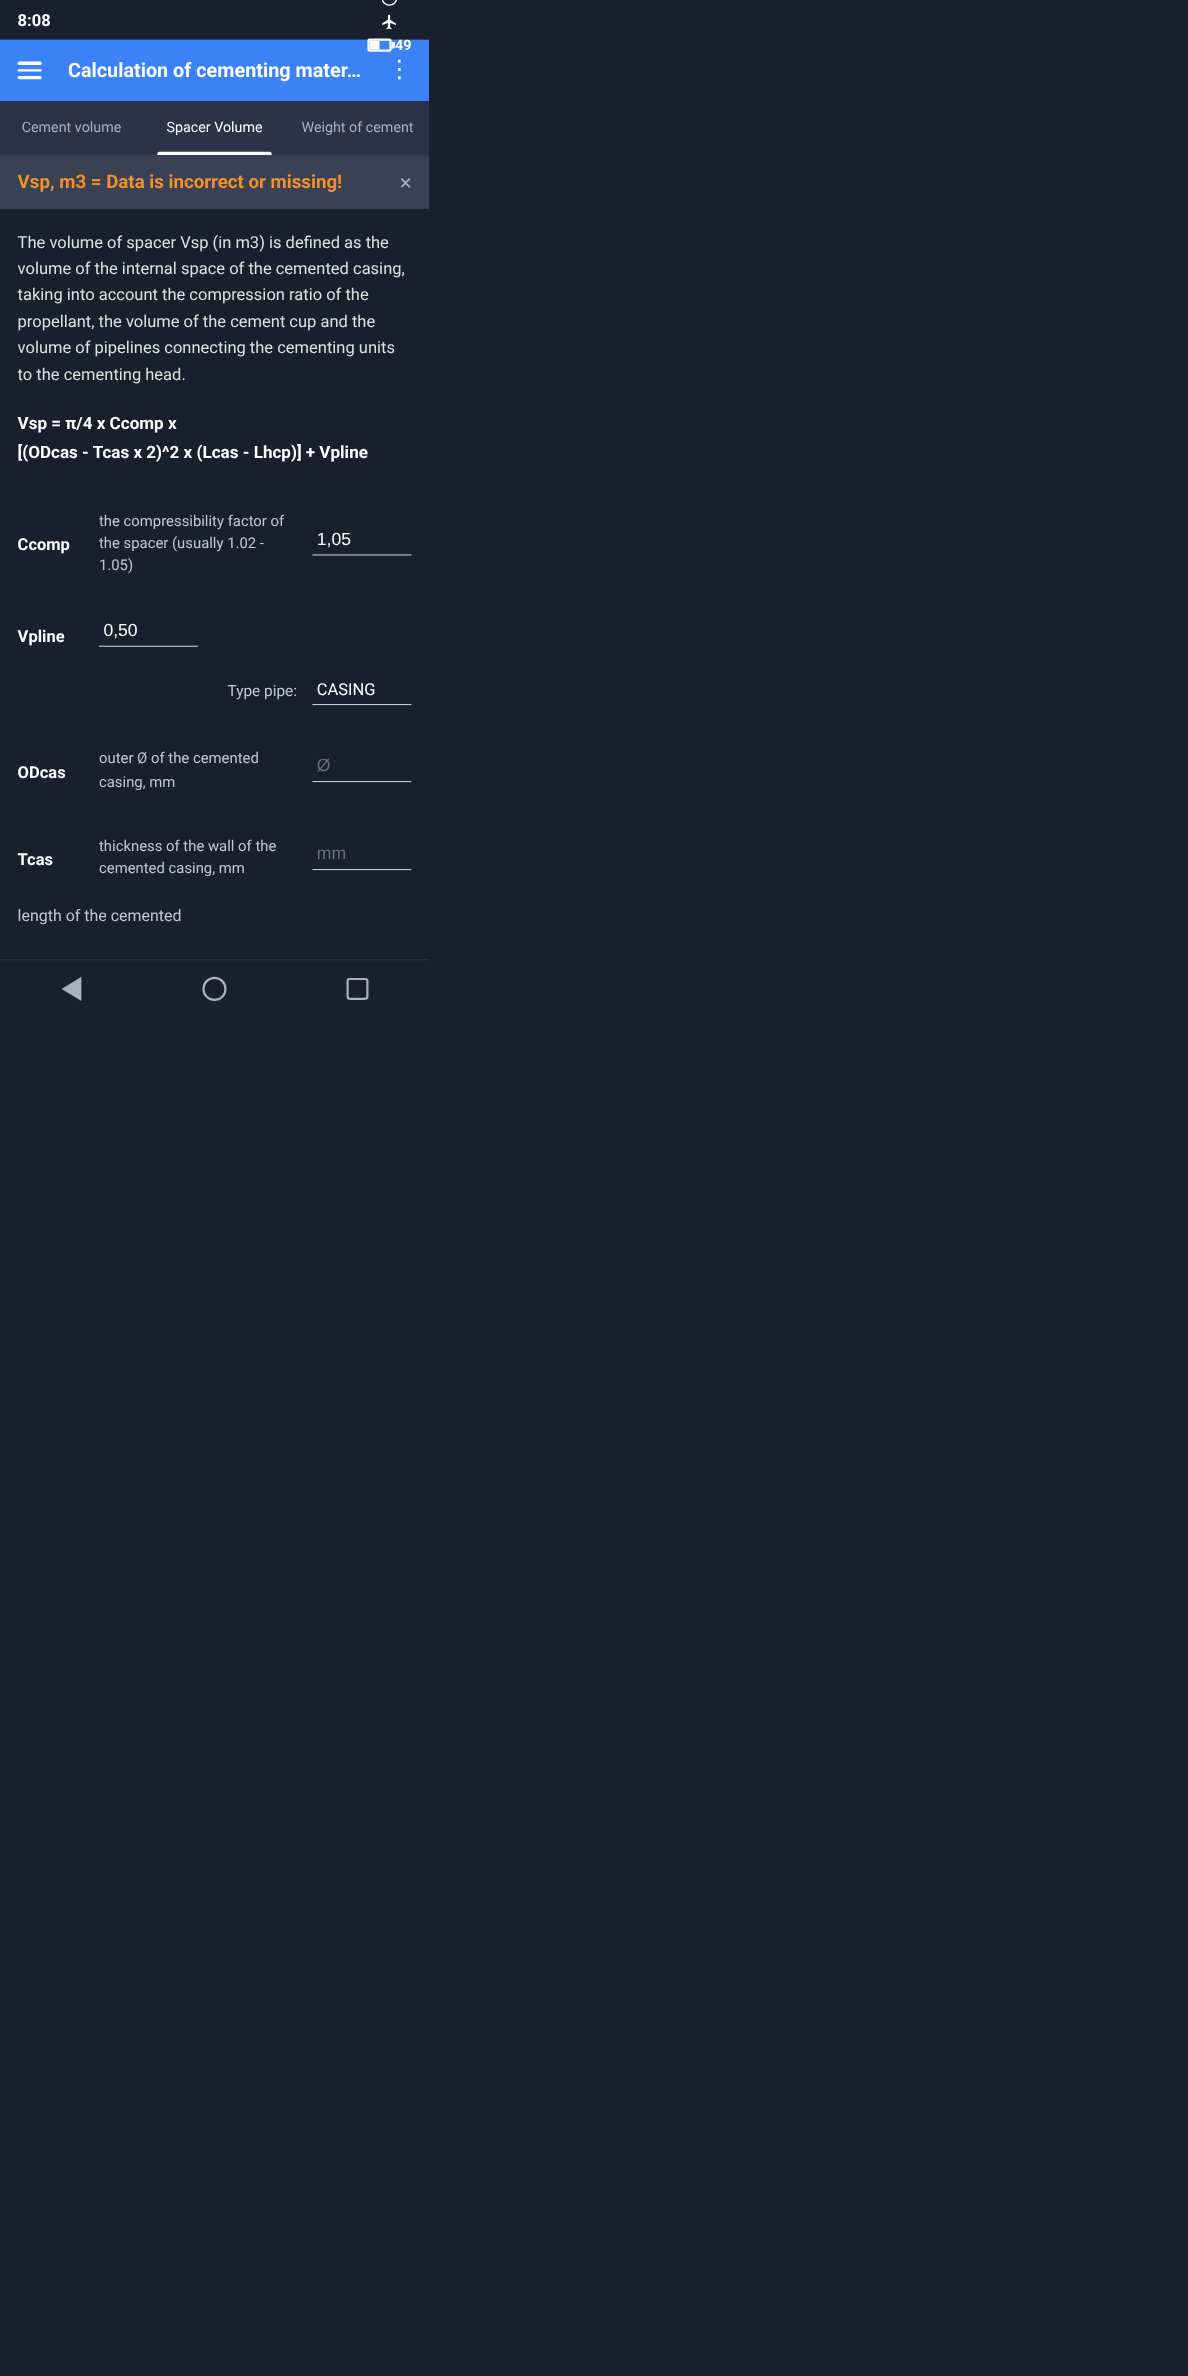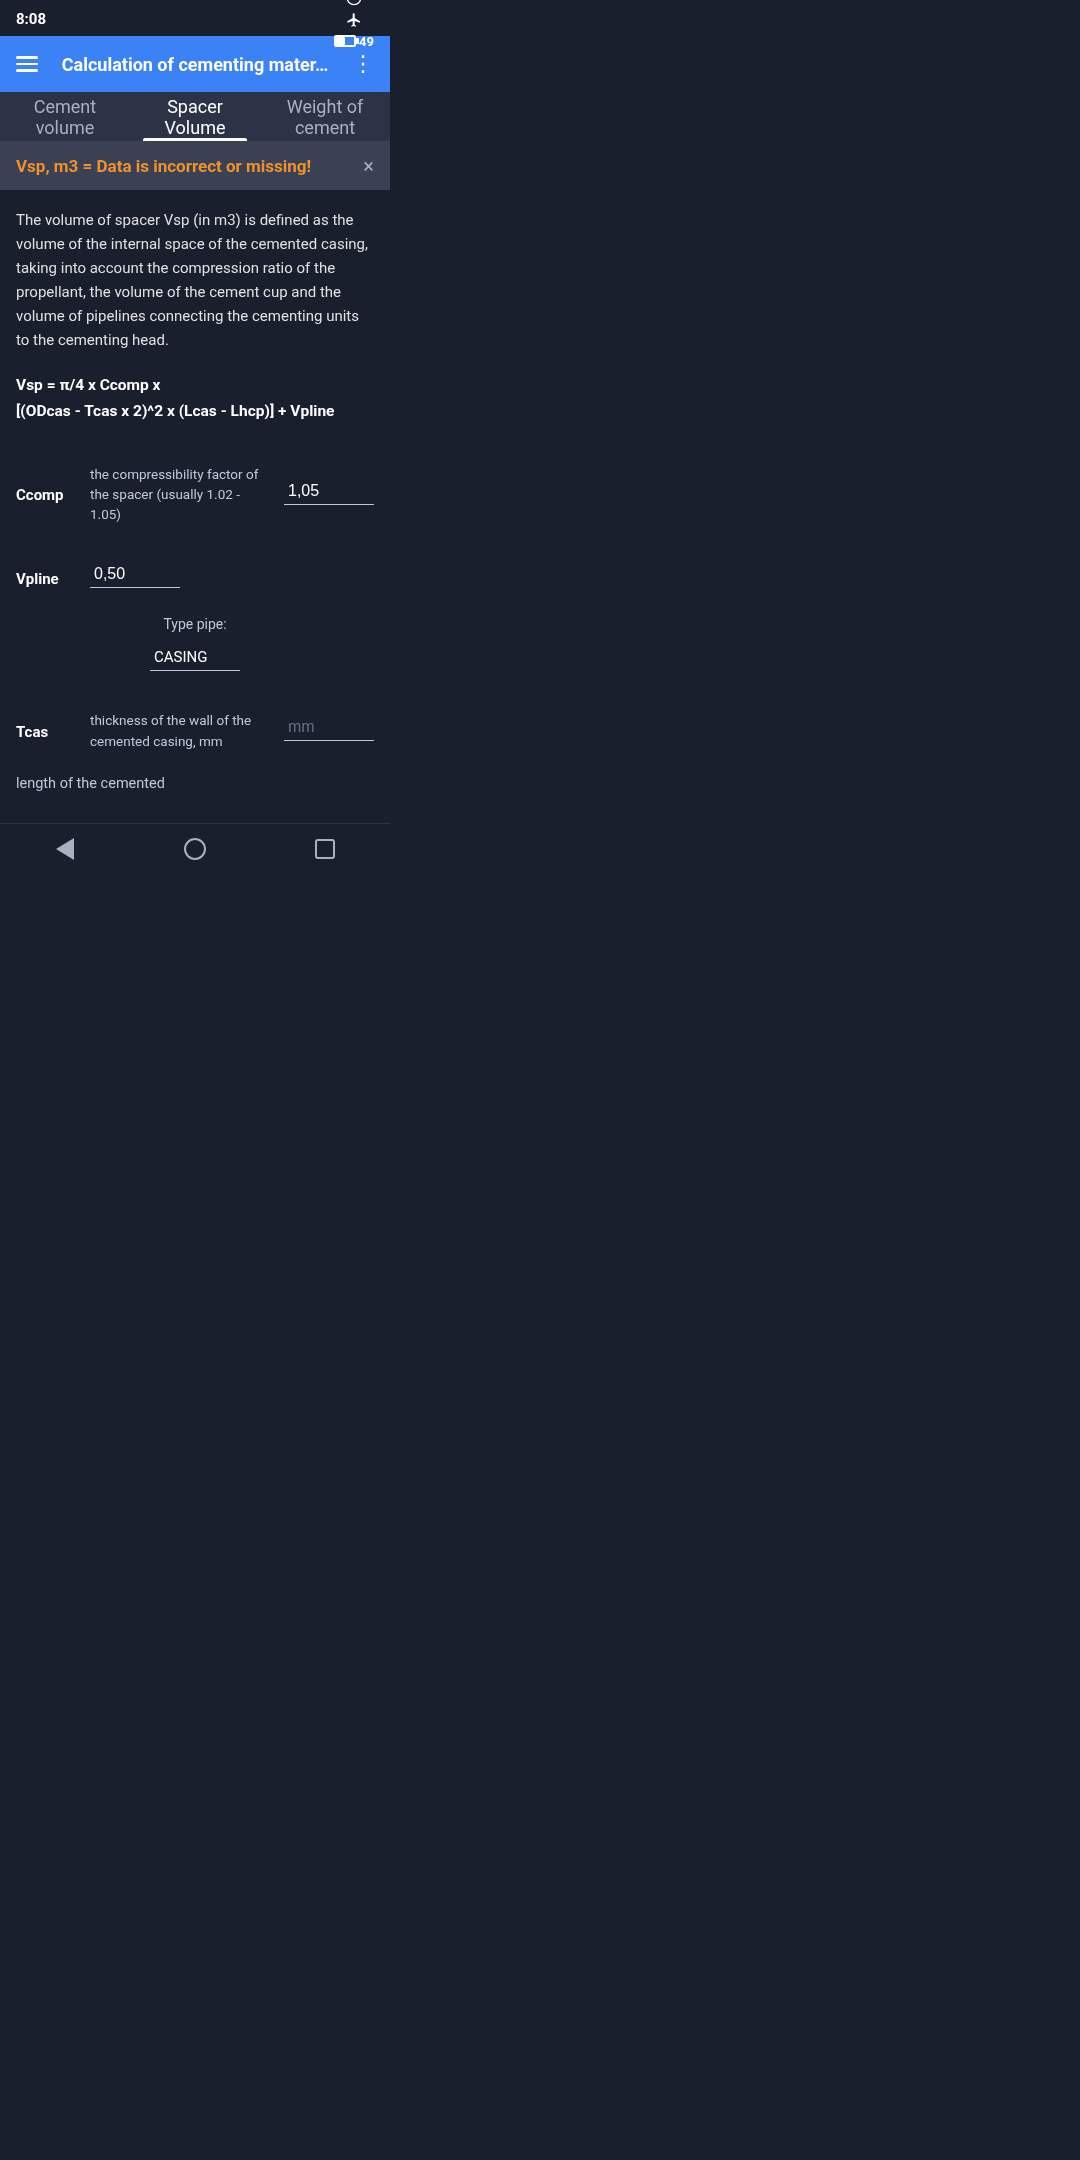--- a/index.html
+++ b/index.html
@@ -111,21 +111,21 @@
       display: flex;
       align-items: stretch;
       height: 50px;
       border-bottom: 1px solid #3a4155;
     }
     .tab-item {
       flex: 1;
       display: flex;
       align-items: center;
       justify-content: center;
-      font-size: 18px;
+      font-size: 13px;
       color: #aab0c0;
       cursor: pointer;
       padding: 0 6px;
       text-align: center;
       position: relative;
     }
     .tab-item.active {
       color: #ffffff;
     }
     .tab-item.active::after {
@@ -225,21 +225,20 @@
       color: #666e80;
     }
 
     
     .type-pipe-row {
       display: flex;
       align-items: center;
       justify-content: flex-end;
       gap: 14px;
       margin-bottom: 24px;
-      flex-direction: column;
     }
     .type-pipe-label {
       font-size: 14px;
       color: #c0c8d8;
     }
     .type-pipe-value {
       font-size: 15px;
       color: #ffffff;
       border-bottom: 1.5px solid #c0c8d8;
       min-width: 90px;
@@ -369,20 +368,27 @@
     <div class="param-input-wrapper">
       <input class="param-input" type="text" value="0,50" style="">
     </div>
   </div>
 
   <div class="type-pipe-row">
     <span class="type-pipe-label">Type pipe:</span>
     <div class="type-pipe-value">CASING</div>
   </div>
 
+  <div class="param-row">
+    <div class="param-label">ODcas</div>
+    <div class="param-description">outer Ø of the cemented casing, mm</div>
+    <div class="param-input-wrapper">
+      <input class="param-input" type="text" placeholder="Ø" style="">
+    </div>
+  </div>
 
   <div class="param-row">
     <div class="param-label">Tcas</div>
     <div class="param-description">thickness of the wall of the cemented casing, mm</div>
     <div class="param-input-wrapper">
       <input class="param-input" type="text" placeholder="mm" style="">
     </div>
   </div>
 
   <div class="partial-row">length of the cemented</div>

